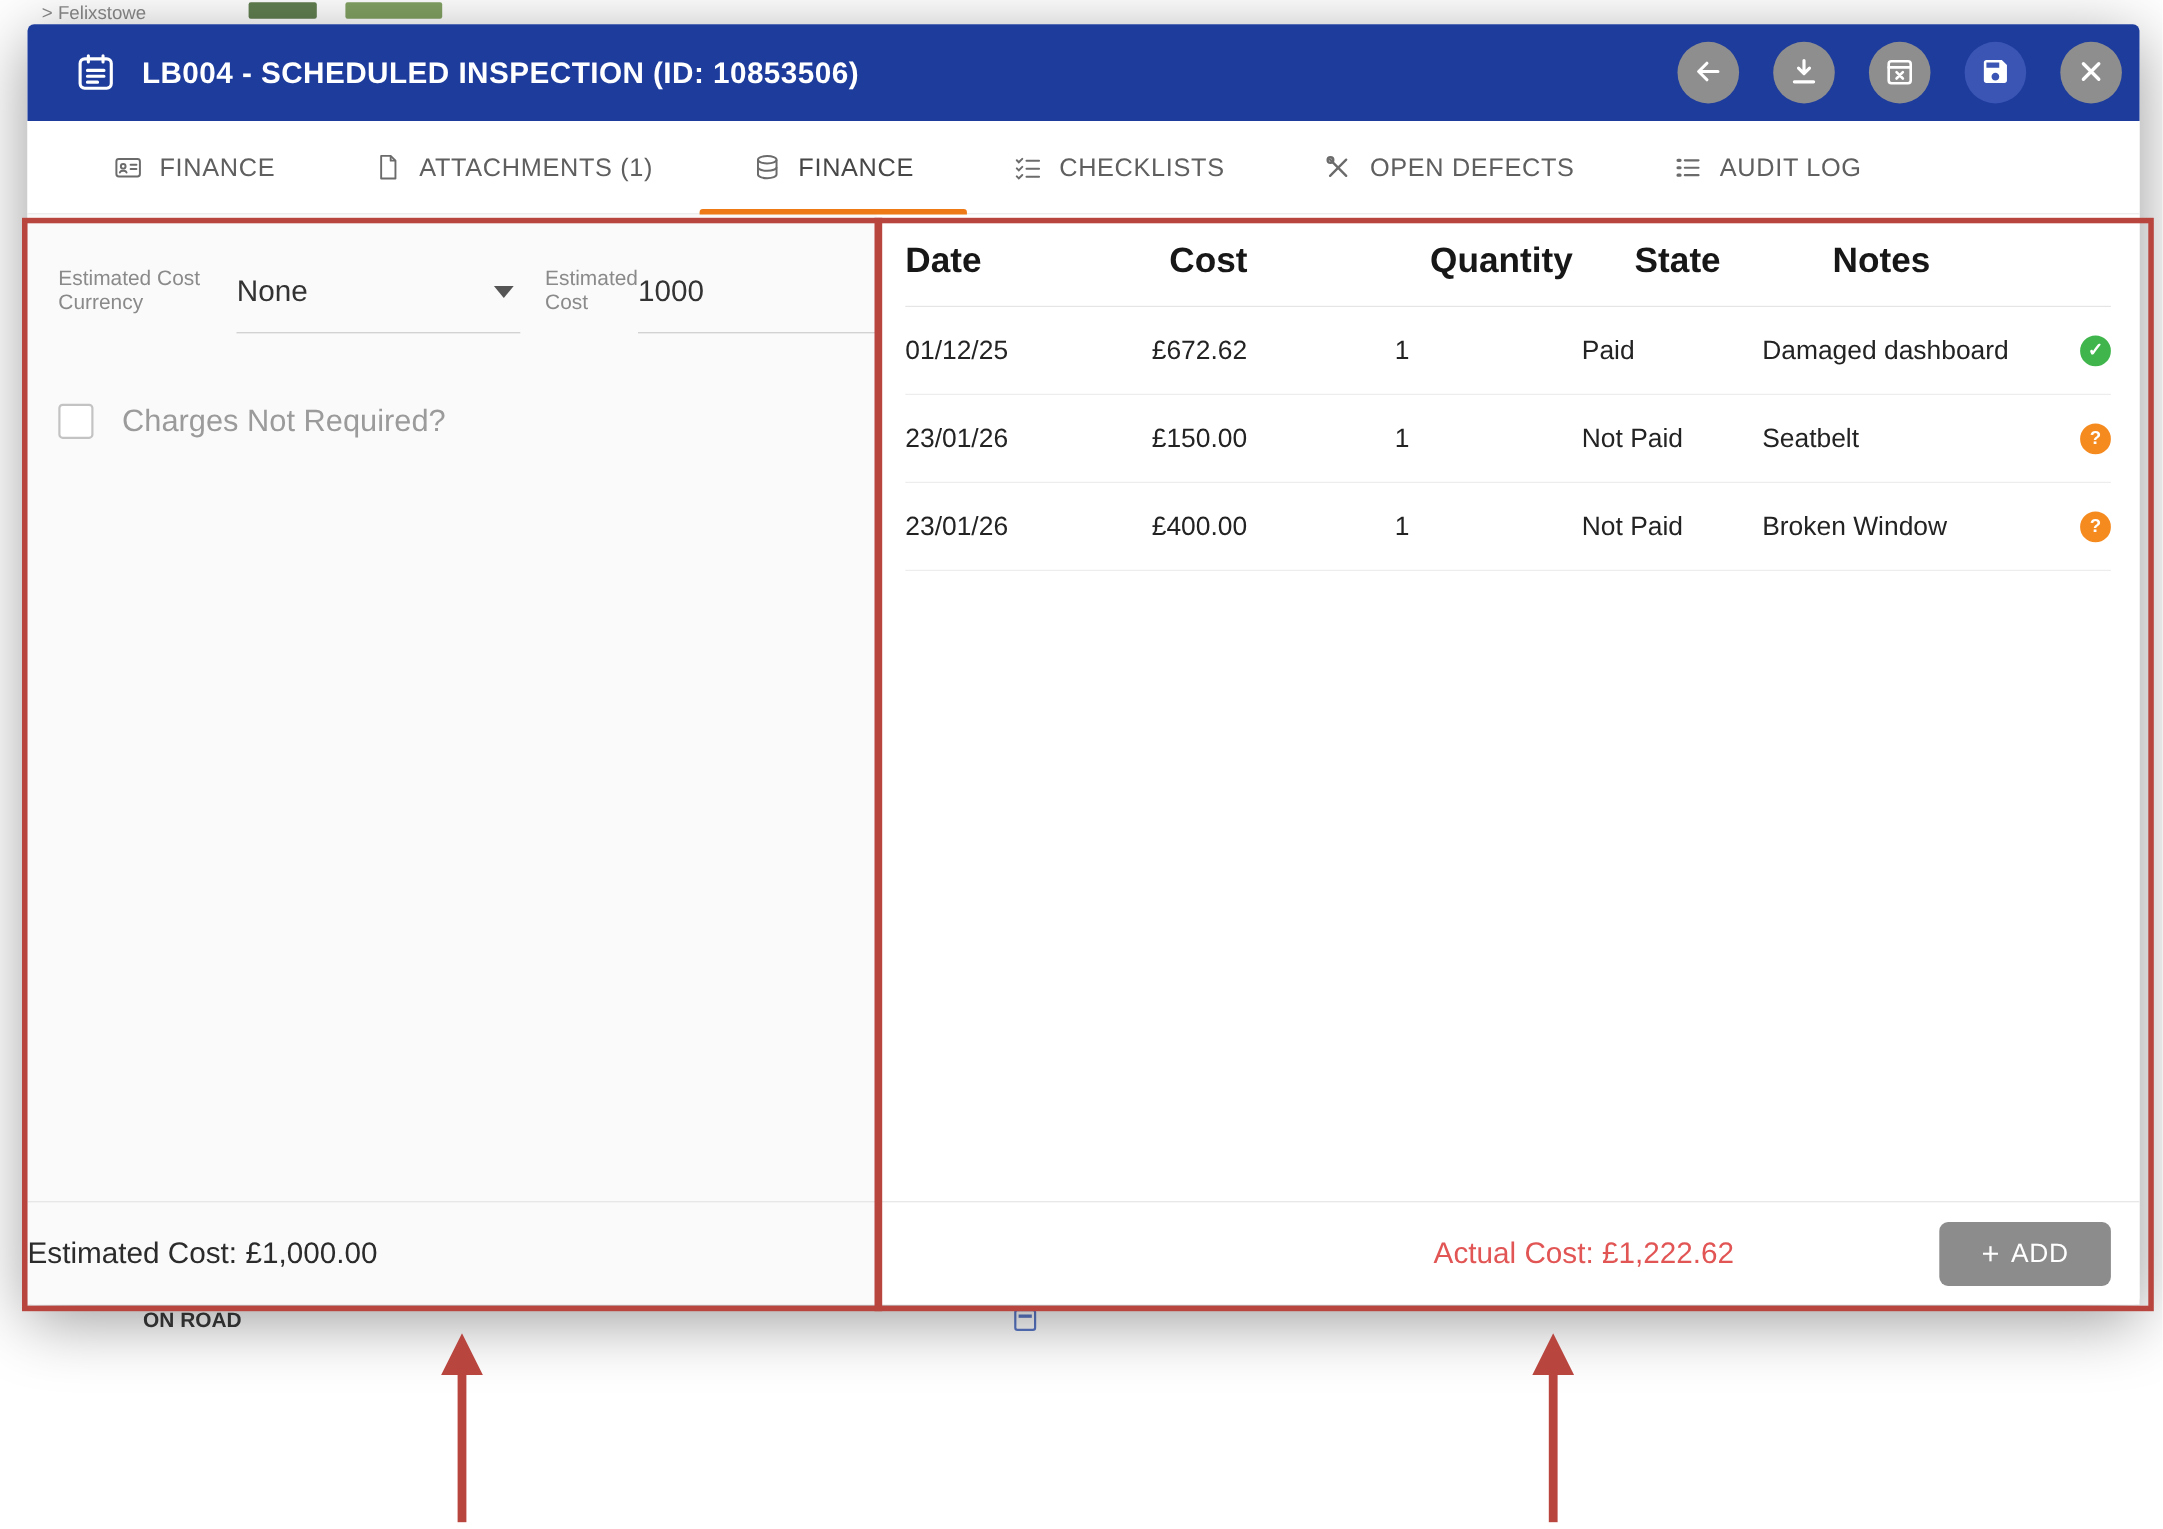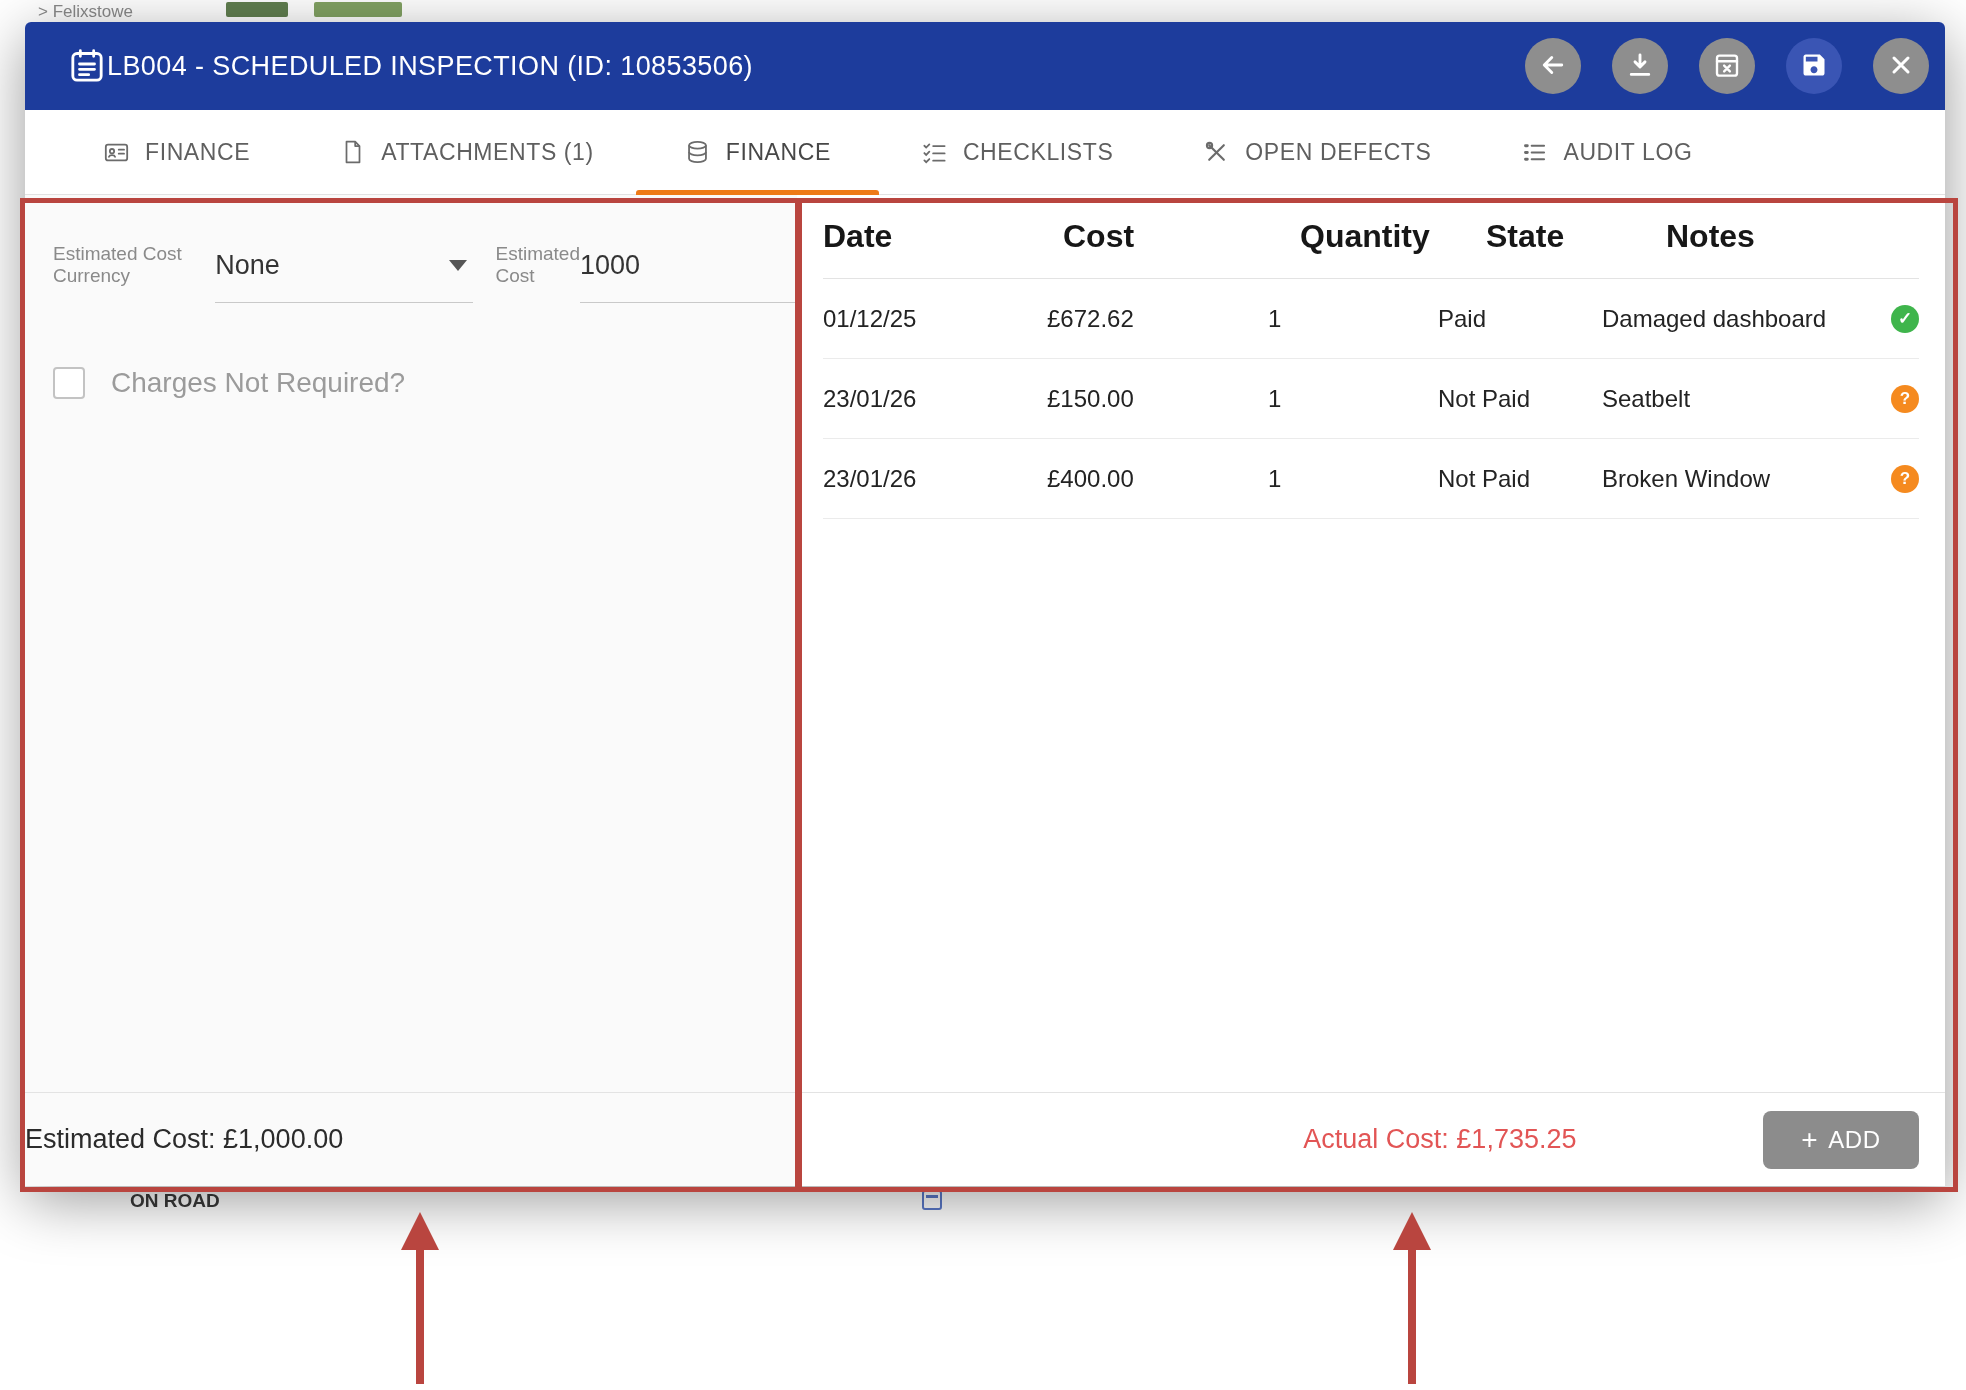--- a/index.html
+++ b/index.html
@@ -28,21 +28,21 @@
   .modal {
     position:absolute; left:25px; top:22px; width:1920px; height:1164px;
     background:#fff; border-radius:6px;
     box-shadow:0 14px 60px rgba(0,0,0,.4);
   }
   .modal-header {
     height:88px; background:#1d3c9c; border-radius:6px 6px 0 0;
     display:flex; align-items:center; padding:0 16px 0 42px;
   }
   .title-icon { display:flex; align-items:center; }
-  .modal-title { color:#fff; font-weight:normal; font-size:27px; letter-spacing:.4px; }
+  .modal-title { color:#fff; font-weight:bold; font-size:27px; letter-spacing:.4px; margin-left:22px; }
   .header-buttons { margin-left:auto; display:flex; gap:31px; align-items:center; }
   .circle-btn {
     width:56px; height:56px; border-radius:50%; background:#8e8e8e; border:none;
     display:flex; align-items:center; justify-content:center; cursor:pointer; flex:none;
   }
   .circle-btn.save { background:#3a55b4; }
 
   
   .tabs {
     height:85px; display:flex; align-items:center; gap:90px;
@@ -301,21 +301,21 @@
           <span>23/01/26</span>
           <span>£400.00</span>
           <span>1</span>
           <span>Not Paid</span>
           <span>Broken Window</span>
           <span class="status-dot unpaid">?</span>
         </div>
       </div>
 
       <div class="panel-footer">
-        <span class="actual-total">Actual Cost: £1,735.25</span>
+        <span class="actual-total">Actual Cost: £1,222.62</span>
         <button class="add-btn">
           <span class="plus-glyph">+</span>
           <span>ADD</span>
         </button>
       </div>
     </div>
 
   </div>
 </div>
 

